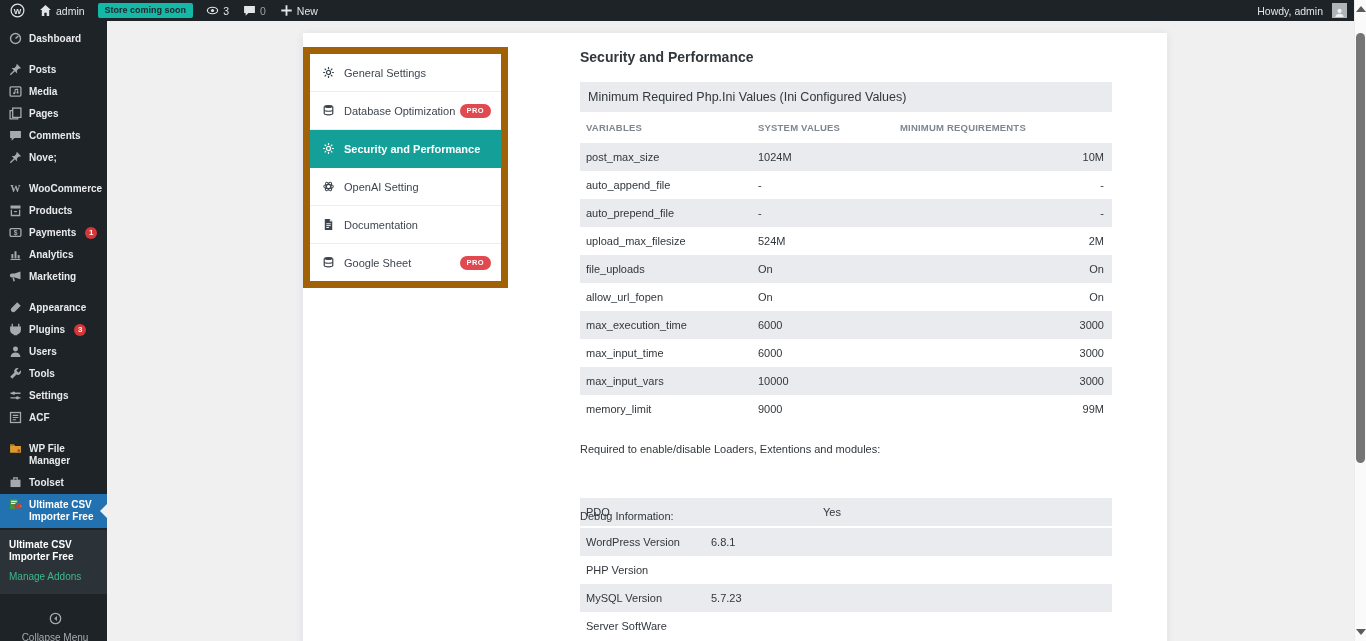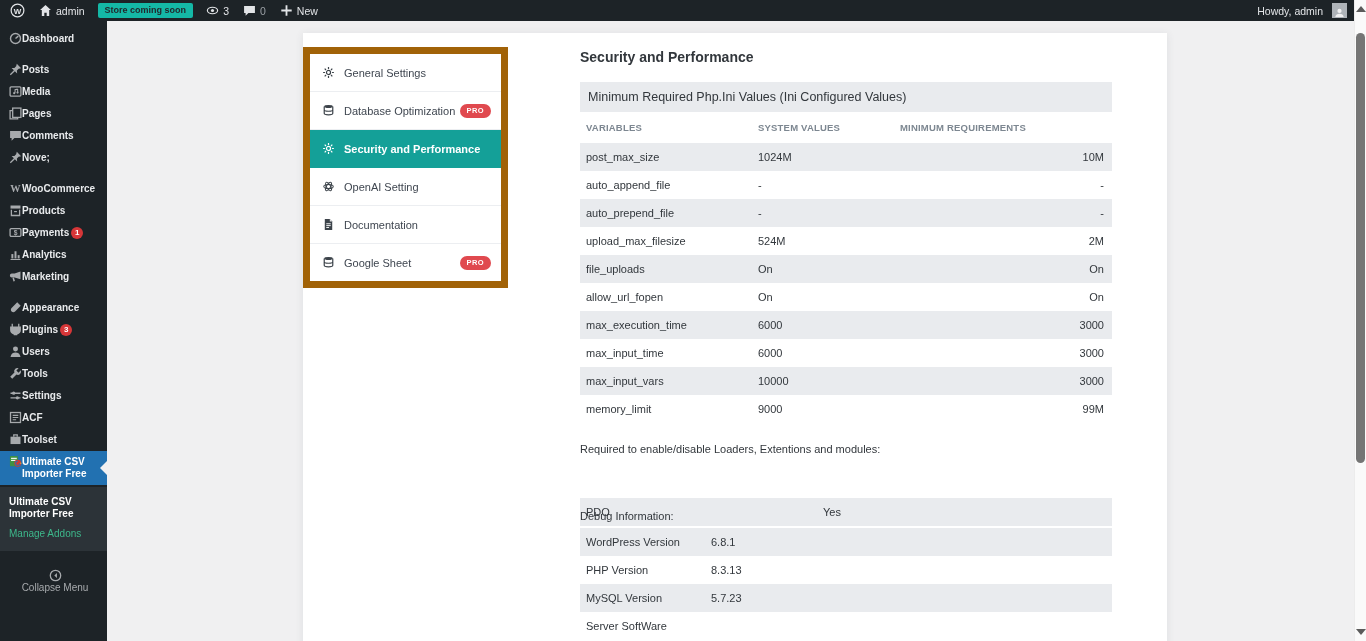--- a/index.html
+++ b/index.html
@@ -16,21 +16,21 @@
   .ab-ic svg{width:100%;height:100%;}
   .lys-badge{background:#14b8a6;color:#23282d;font-size:9px;font-weight:bold;
     padding:2px 7px;border-radius:2px;margin:0 6px;line-height:11px;}
   .dim{color:#9ba0a5;}
   .avatar{width:15px;height:15px;background:#aeb3b8;display:inline-flex;align-items:flex-end;justify-content:center;margin-left:5px;overflow:hidden;}
   .avatar svg{width:11px;height:11px;}
   .ab-right{}
 
   
   #sidebar{position:absolute;top:21px;left:0;width:107px;height:620px;background:#1d2327;padding-top:7px;box-sizing:border-box;}
-  .sb-item{display:flex;align-items:flex-start;padding:5px 6px 5px 9px;color:#e8eaec;
+  .sb-item{display:flex;align-items:flex-start;gap:7px;padding:5px 6px 5px 9px;color:#e8eaec;
     font-size:10px;font-weight:bold;line-height:12px;cursor:pointer;position:relative;}
   .sb-ic{display:inline-flex;width:13px;height:13px;flex:0 0 13px;color:#a7aaad;margin-top:-1px;}
   .sb-ic svg{width:100%;height:100%;}
   .sb-item.gap-before{margin-top:9px;}
   .sb-item.active{background:var(--sidebar-active,#2271b1);color:#fff;}
   .sb-item.active .sb-ic{color:#fff;}
   .sb-item.active::after{content:"";position:absolute;right:0;top:50%;margin-top:-7px;
     border:7px solid transparent;border-right-color:#f0f0f1;}
   .count-badge{background:var(--count-badge,#d63638);color:#fff;font-size:8px;font-weight:bold;
     min-width:8px;height:12px;line-height:12px;text-align:center;border-radius:7px;padding:0 2px;margin-left:2px;flex:0 0 auto;}
@@ -319,20 +319,31 @@
       <div class="sb-item">
         <span class="sb-ic">
           <svg viewBox="0 0 12 12">
             <rect x="1.4" y="1.4" width="9.2" height="9.2" fill="none" stroke="currentColor" stroke-width="1.2"></rect>
             <path d="M3.4 4h5.2M3.4 6h5.2M3.4 8h3.2" stroke="currentColor" stroke-width="1"></path>
           </svg>
         </span>
         <span class="sb-label">ACF</span>
 
       </div>
+      <div class="sb-item gap-before">
+        <span class="sb-ic">
+          <svg viewBox="0 0 12 12">
+            <path d="M1 2.4h3.6l1 1.2H11V10H1z" fill="#dc9a2e"></path>
+            <path d="M1 2.4h3.6l1 1.2H1z" fill="#b57b1c"></path>
+            <circle cx="9" cy="8" r="1.2" fill="#c23a2b"></circle>
+          </svg>
+        </span>
+        <span class="sb-label">WP File Manager</span>
+
+      </div>
       <div class="sb-item">
         <span class="sb-ic">
           <svg viewBox="0 0 12 12">
             <rect x="1.4" y="3.4" width="9.2" height="6.8" fill="currentColor"></rect>
             <path d="M4.4 3.4V1.8h3.2v1.6" fill="none" stroke="currentColor" stroke-width="1.2"></path>
           </svg>
         </span>
         <span class="sb-label">Toolset</span>
 
       </div>
@@ -505,21 +516,20 @@
             </div>
         </div>
         <div class="section-label lbl2">Debug Information:</div>
         <div class="rows" id="debug-rows">
           <div class="drow">
               <span class="c1">WordPress Version</span>
               <span>6.8.1</span>
             </div>
             <div class="drow">
               <span class="c1">PHP Version</span>
-              <span>8.3.13</span>
             </div>
             <div class="drow">
               <span class="c1">MySQL Version</span>
               <span>5.7.23</span>
             </div>
             <div class="drow">
               <span class="c1">Server SoftWare</span>
               <span></span>
             </div>
         </div>

